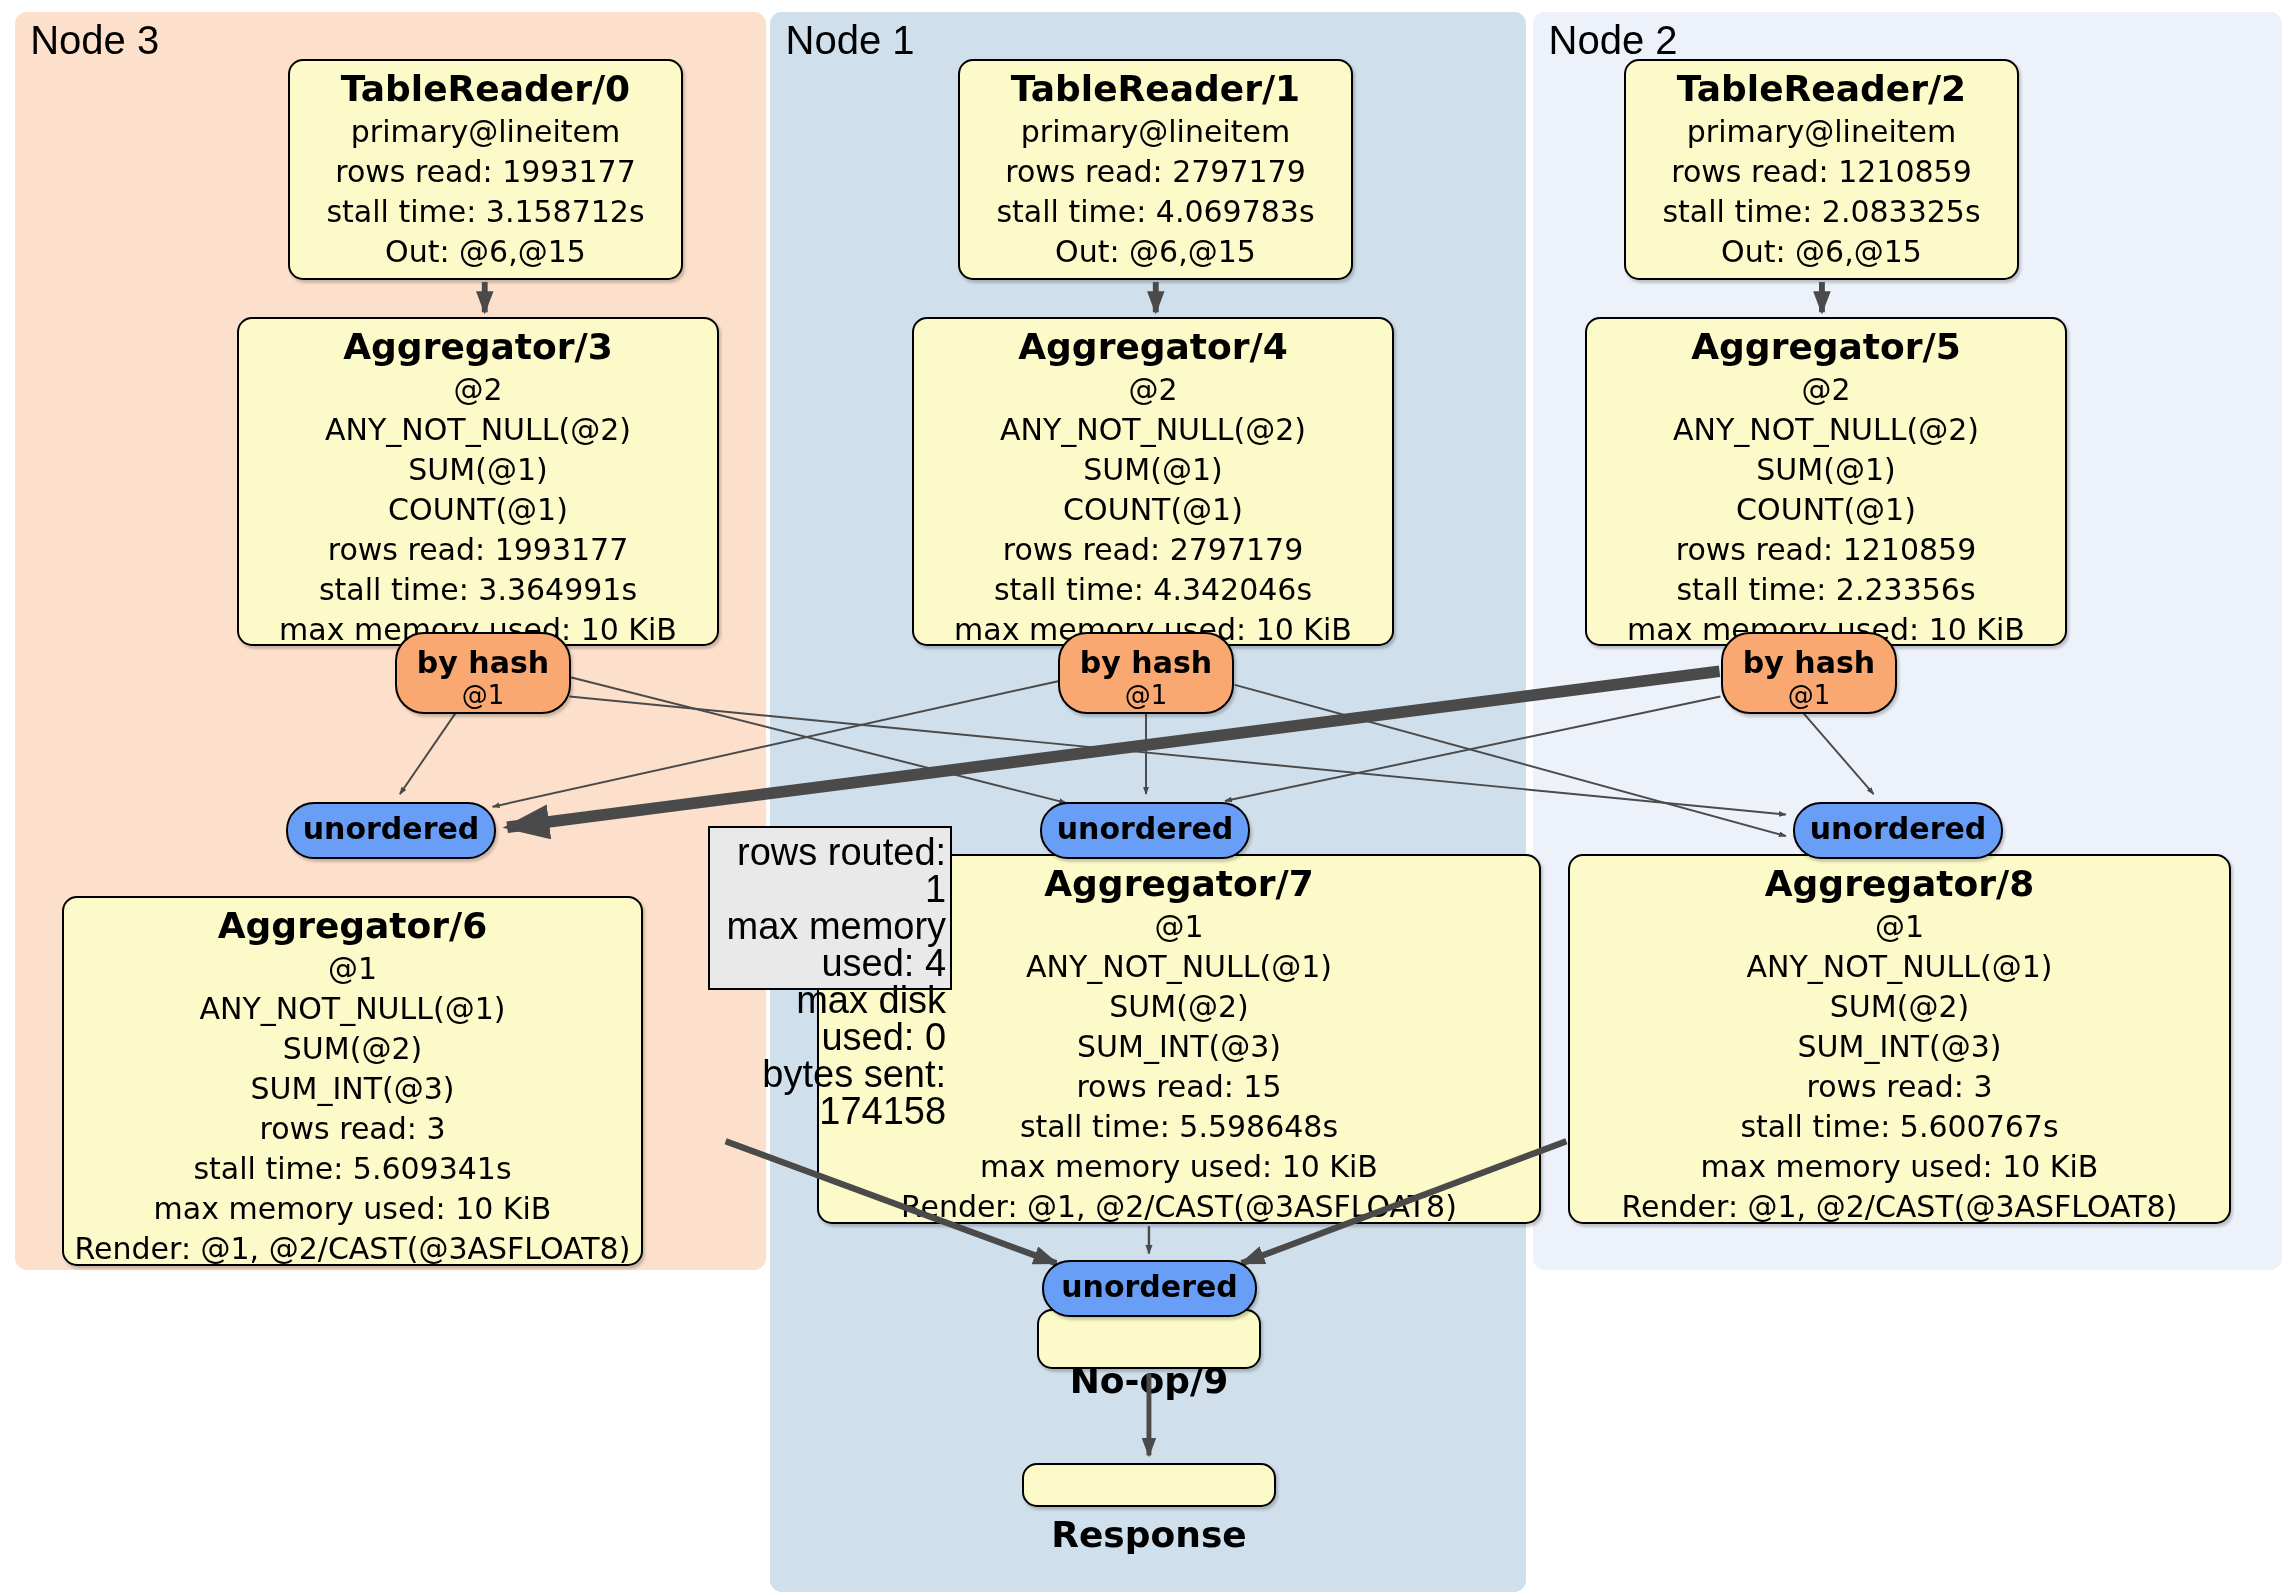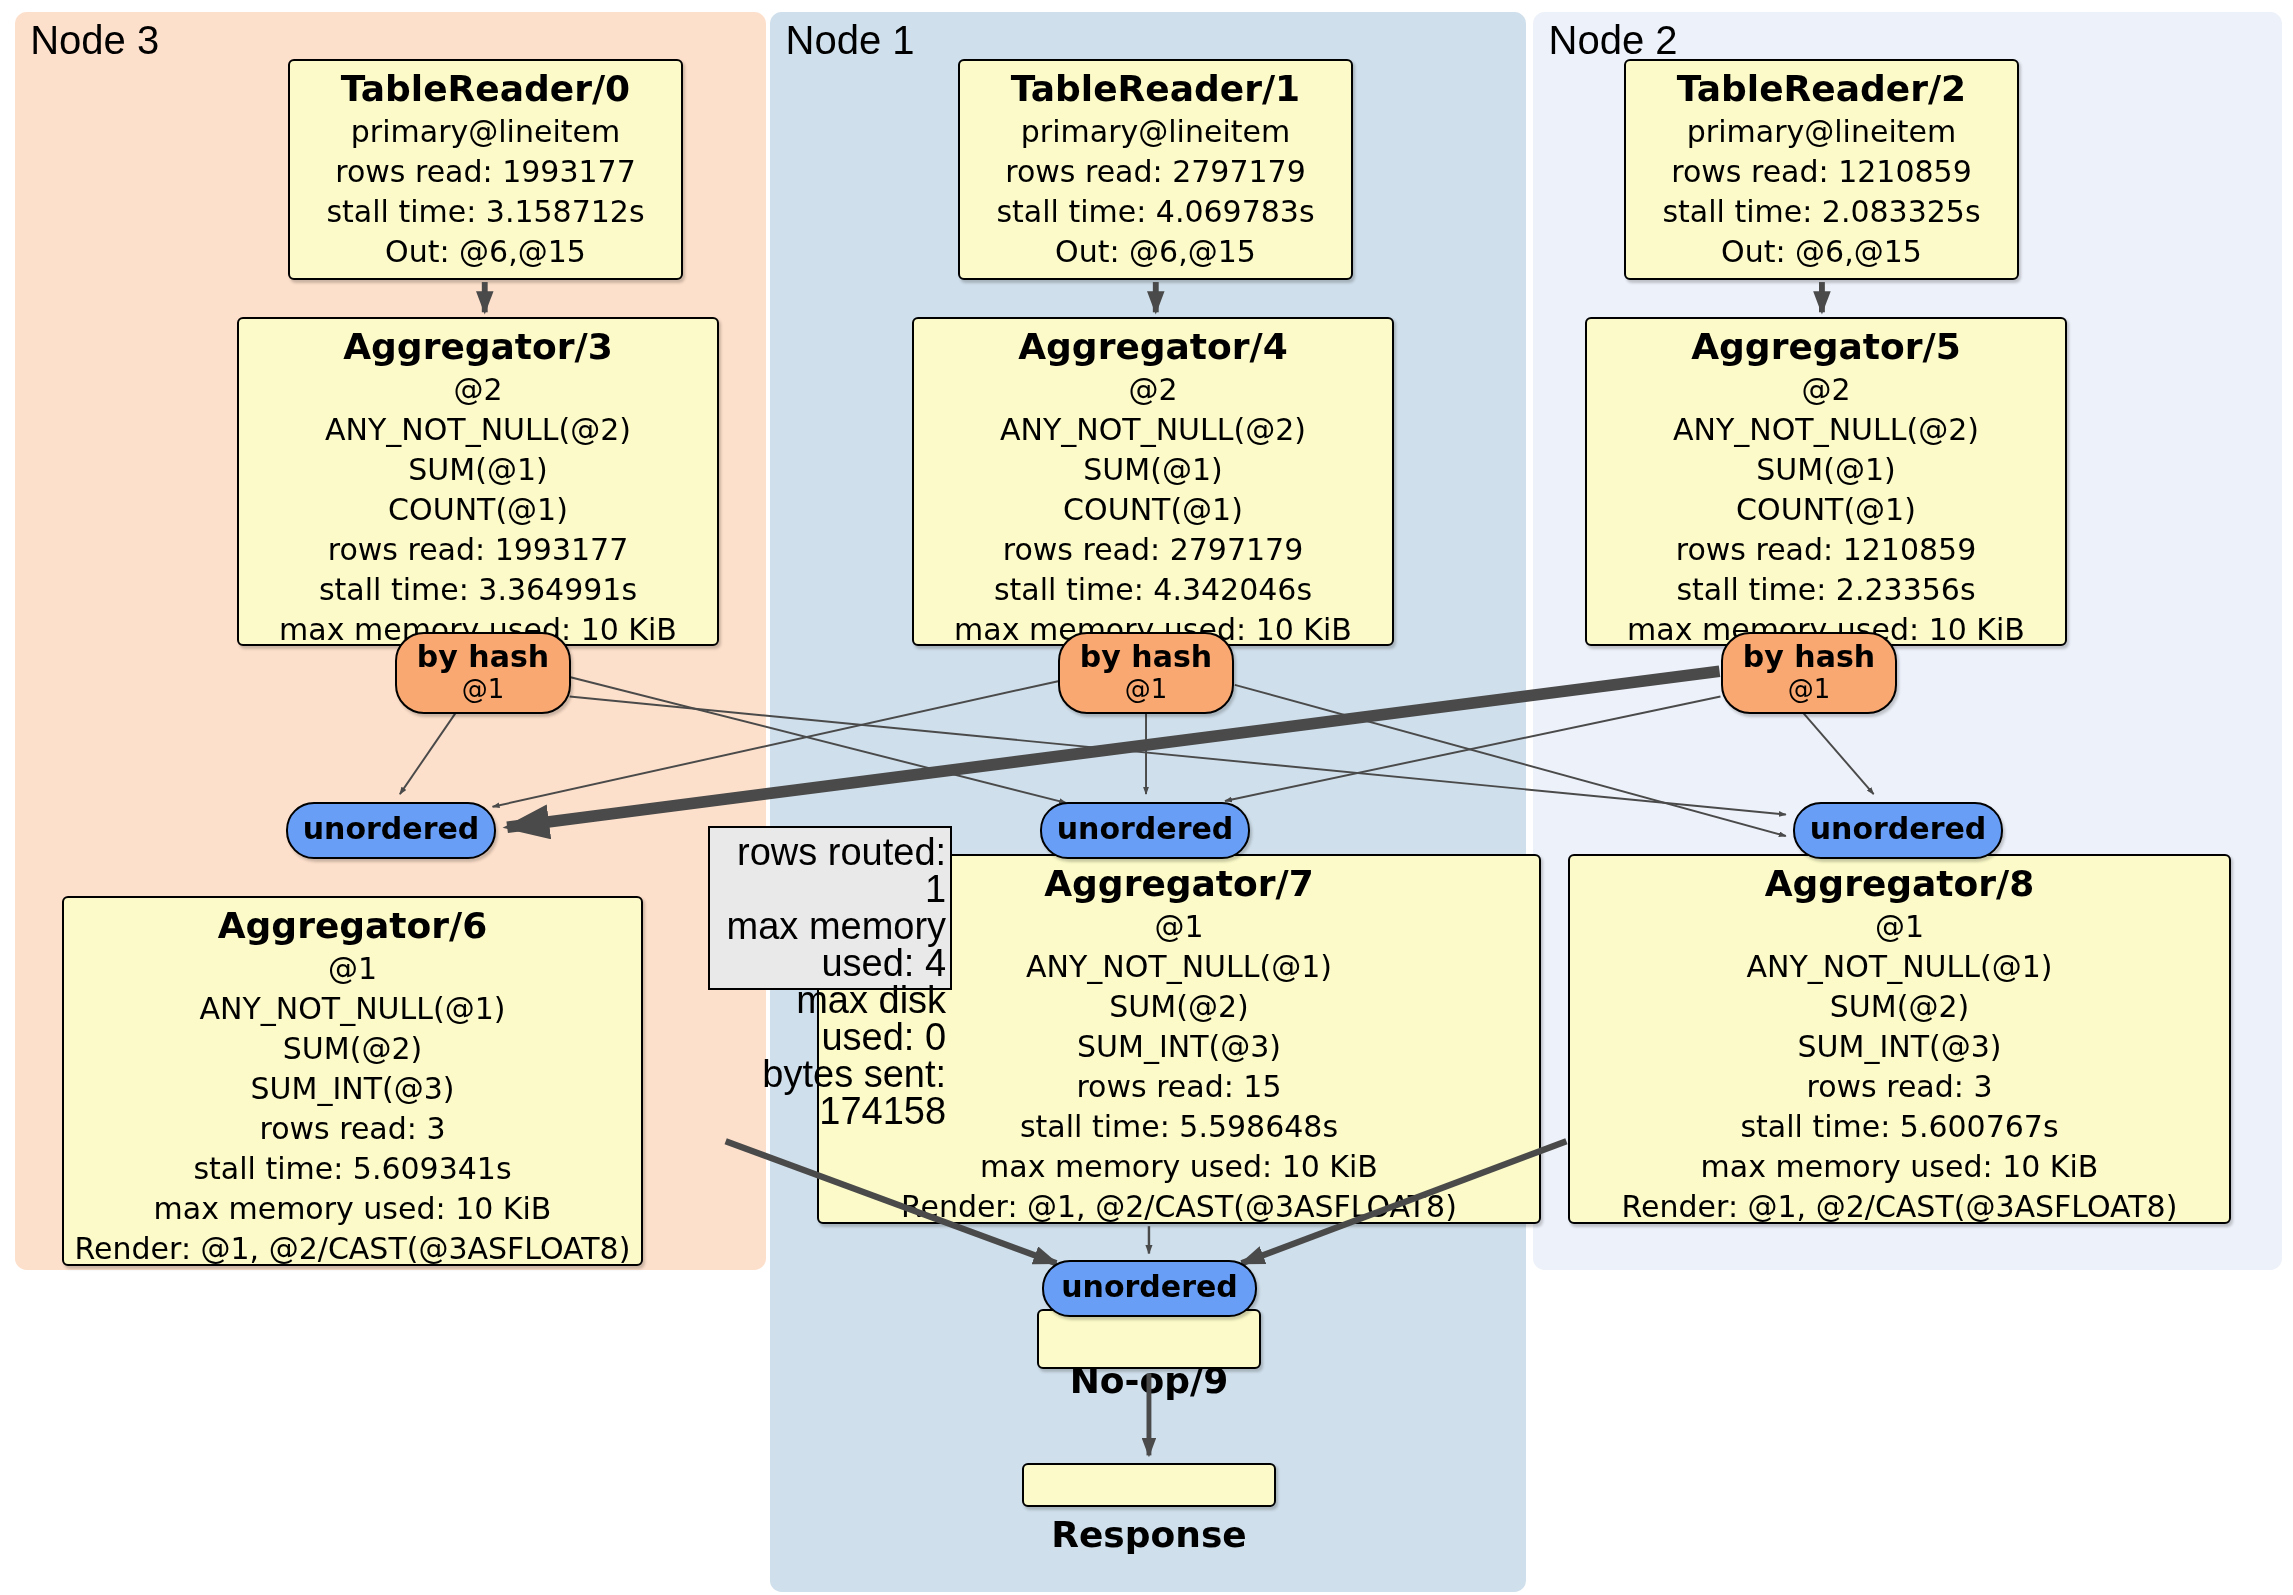--- a/index.html
+++ b/index.html
@@ -10,33 +10,33 @@
   .region { position:absolute; border-radius:11.7px; z-index:1; }
   .region.n3 { background:var(--region-peach); }
   .region.n1 { background:var(--region-blue); }
   .region.n2 { background:var(--region-lightblue); }
   .region .rlabel {
     position:absolute; left:15.6px; top:5.9px;
     font-family:"Liberation Sans", sans-serif; font-size:40px; color:#000;
   }
   .proc {
     position:absolute; background:var(--box-yellow);
-    border:2.9px solid #000; border-radius:6px; text-align:center;
+    border:2.9px solid #000; border-radius:15px; text-align:center;
     z-index:10; box-shadow:2px 2.9px 2.9px rgba(0,0,0,0.20);
     box-sizing:border-box;
   }
   .proc .t { font-weight:bold; font-size:36px; line-height:46px; padding-top:4.9px; }
   .proc .l { font-size:30px; line-height:40px; white-space:nowrap; }
   .proc.small .t { line-height:53px; padding-top:0;margin-top:43px; }
   .router {
     position:absolute; border:2.9px solid #000; text-align:center;
     z-index:30; box-sizing:border-box; box-shadow:2px 2.9px 2.9px rgba(0,0,0,0.20);
   }
   .hash { background:var(--router-orange); border-radius:29px; }
-  .hash .t { font-weight:bold; font-size:30px; line-height:37px; padding-top:4px; }
+  .hash .t { font-weight:bold; font-size:30px; line-height:37px; padding-top:10px; }
   .hash .s { font-size:26px; line-height:29px; }
   .un { background:var(--router-blue); border-radius:28px; }
   .un .t { font-weight:bold; font-size:30px; line-height:50px; }
   svg.edges { position:absolute; left:0; top:0; z-index:20; pointer-events:none; }
   .tooltip {
     position:absolute; background:var(--tooltip-gray); border:2px solid #000;
     z-index:40; text-align:right; font-family:Liberation Sans, sans-serif;
     font-size:38px; line-height:37px; padding:5.9px 3.9px; box-sizing:border-box;
   }
 </style>

